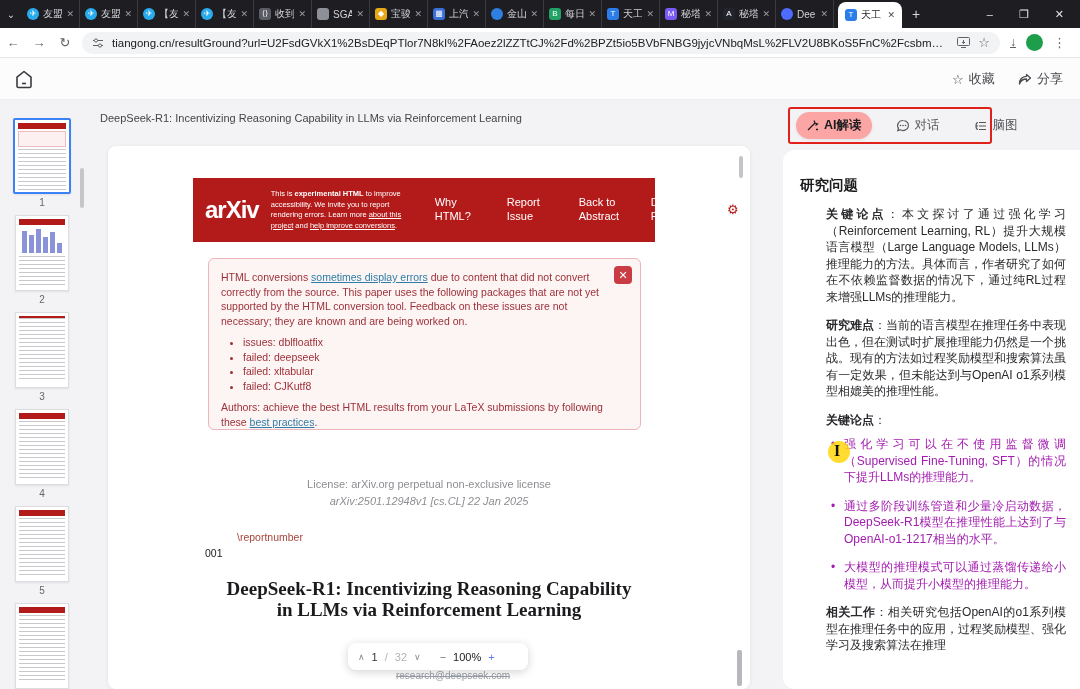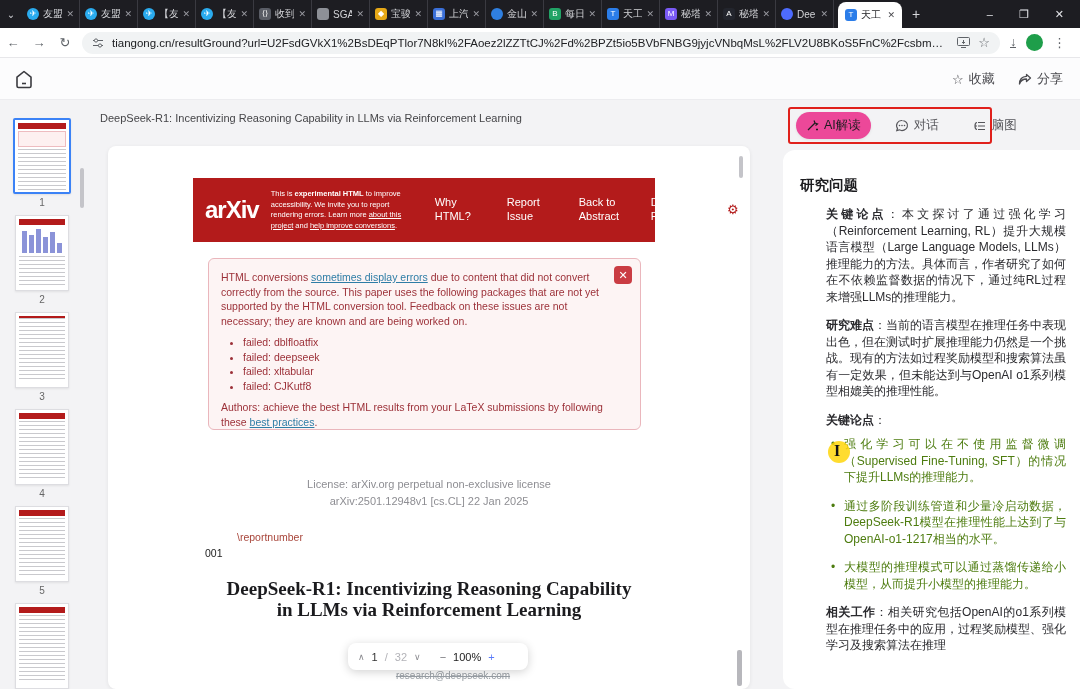--- a/index.html
+++ b/index.html
@@ -86,28 +86,28 @@
   .pgr-zoom { font-weight:normal; color:#222;text-align:center; }
   .pgr-minus { color:#77777c; margin-left:12px; }
   .pgr-plus { color:#5b7cfa; }
 
   .sbthumb { position:absolute; background:#c4c4c9; border-radius:2px; }
 
   
   .aipanel { position:absolute; left:768px; top:0; width:312px; height:589px; }
   .aitabs { position:absolute; left:28px; top:12px; display:flex; align-items:center; gap:14px; }
   .aitab { display:flex; align-items:center; gap:5px; font-size:12.5px; color:#55555a; padding:5px 10px; border-radius:15px; cursor:pointer; white-space:nowrap; }
-  .aitab.active { background:#ec4899; color:#1c1c1f; font-weight:normal; box-shadow:0 1px 3px rgba(0,0,0,.08); }
+  .aitab.active { background:#fca5a5; color:#1c1c1f; font-weight:bold; box-shadow:0 1px 3px rgba(0,0,0,.08); }
   .redbox { position:absolute; left:20px; top:7px; width:204px; height:37px; border:2.5px solid #e0201b; border-radius:3px; pointer-events:none; }
   .aicard { position:absolute; left:15px; top:50px; width:297px; height:539px; background:#fff; border-radius:12px 0 0 12px; padding:26px 14px 0 17px; overflow:hidden; }
   .aicard h3 { font-size:14.5px; color:#1c1c1f; margin-bottom:11px; }
   .aicard p { font-size:12px; line-height:16.5px; color:#2a2a2e; text-align:justify; margin:0 0 12px 26px; width:240px; }
   .aicard p b, .aicard h3 { font-weight:bold; }
   .aicard ul { list-style:none; margin:0 0 2px 44px; width:222px; }
-  .aicard li { font-size:12px; line-height:16.5px; color:#4d7c0f; text-align:justify; position:relative; margin-bottom:12px; }
+  .aicard li { font-size:12px; line-height:16.5px; color:#a21caf; text-align:justify; position:relative; margin-bottom:12px; }
   .aicard li::before { content:"•"; position:absolute; left:-13px; }
 
   .cursor-hl { position:absolute; left:60px; top:341px; width:22px; height:22px; background:#ffd60a; border-radius:50%; opacity:.85; }
   .cursor-I { position:absolute; left:66px; top:342px; font-family:"Liberation Serif",serif; font-size:16px; color:#111; font-weight:bold; }
 
   svg { display:block; }
 </style>
 </head>
 <body>
 
@@ -296,31 +296,31 @@
         <span class="lk">Report Issue</span>
         <span class="lk">Back to Abstract</span>
         <span class="lk">Download PDF</span>
         <span class="gearwrap">⚙</span>
       </div>
     </div>
 
     <div class="warnbox">
       <span>HTML conversions </span><a>sometimes display errors</a><span> due to content that did not convert correctly from the source. This paper uses the following packages that are not yet supported by the HTML conversion tool. Feedback on these issues are not necessary; they are known and are being worked on.</span>
       <ul>
-        <li>failed: dblfloatfix</li>
+        <li>issues: dblfloatfix</li>
         <li>failed: deepseek</li>
         <li>failed: xltabular</li>
         <li>failed: CJKutf8</li>
       </ul>
       <span>Authors: achieve the best HTML results from your LaTeX submissions by following these </span><a>best practices</a><span>.</span>
       <div class="warn-close">✕</div>
     </div>
 
     <div class="licline" style="top:332px;">License: arXiv.org perpetual non-exclusive license</div>
-    <div class="licline" style="top:349px;">arXiv:2501.12948v1 [cs.CL] 22 Jan 2025</div>
+    <div class="licline" style="top:349px;font-style:italic;">arXiv:2501.12948v1 [cs.CL] 22 Jan 2025</div>
     <div class="repmacro" style="top:385px;margin-left:32px;">\reportnumber</div>
     <div class="repnum" style="top:401px;">001</div>
     <div class="papertitle">DeepSeek-R1: Incentivizing Reasoning Capability in LLMs via Reinforcement Learning</div>
     <div class="email">research@deepseek.com</div>
 
     <div class="pager">
       <span class="pgr-chev">∧</span>
       <span>1</span>
       <span class="pgr-total">/</span>
       <span class="pgr-total">32</span>

